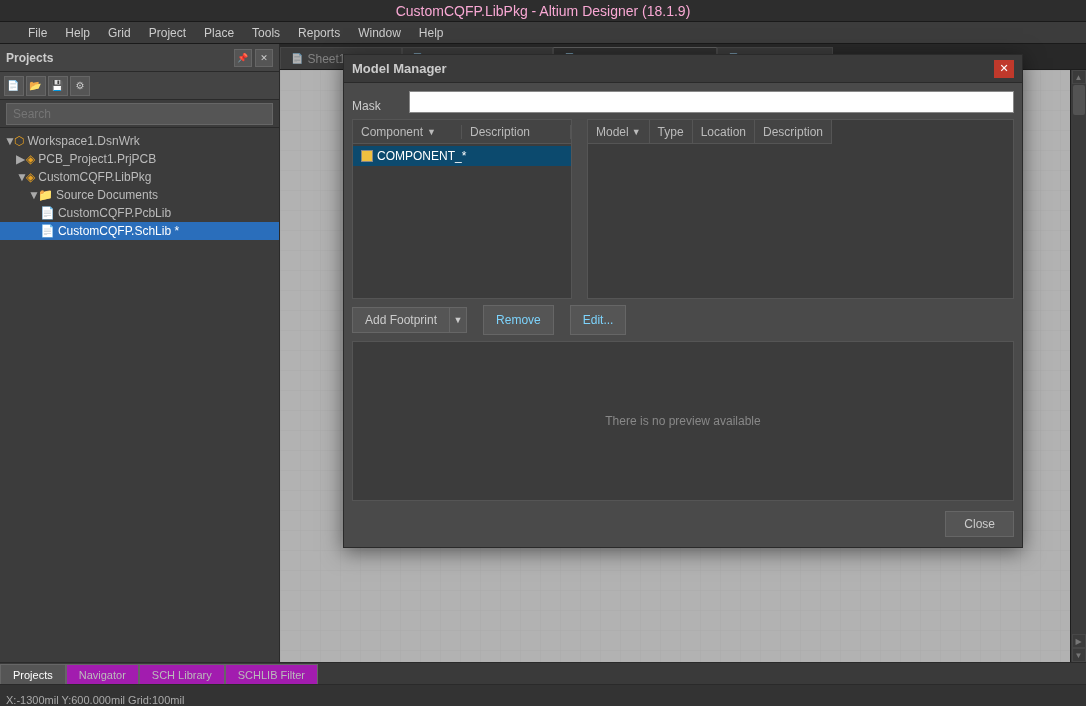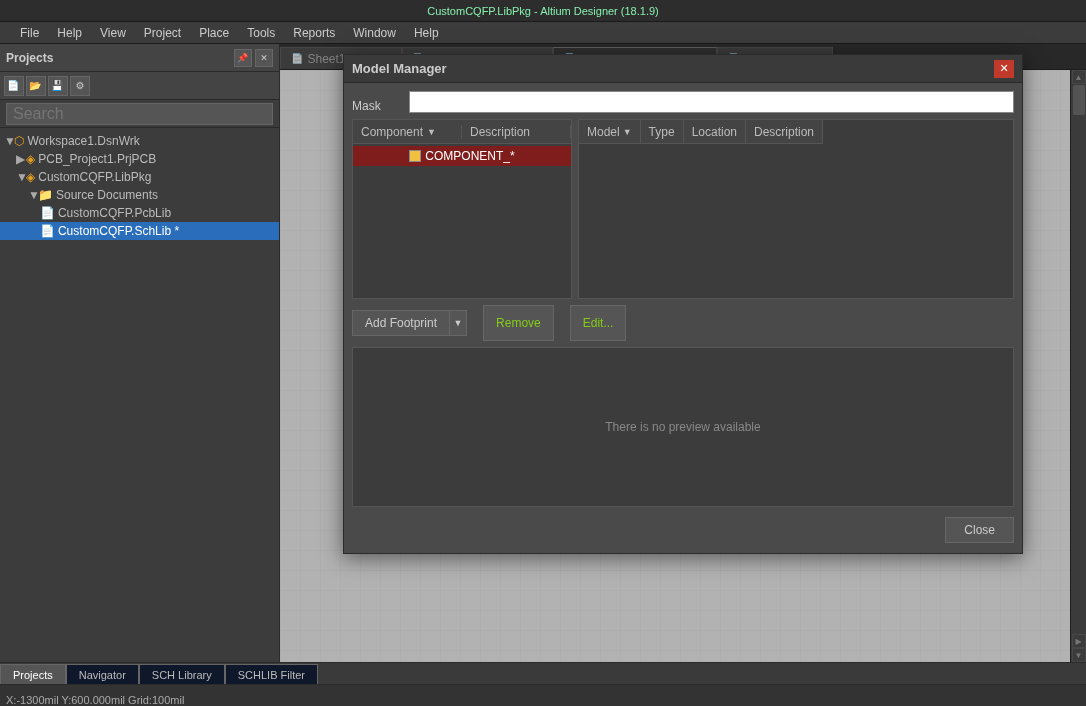--- a/index.html
+++ b/index.html
@@ -13,32 +13,32 @@
       overflow: hidden;
     }
 
     
     #title-bar {
       height: 22px;
       background: #2d2d2d;
       display: flex;
       align-items: center;
       justify-content: center;
-      color: #86efac;
-      font-size: 11px;
+      color: #f9a8d4;
+      font-size: 14px;
       border-bottom: 1px solid #1a1a1a;
     }
 
     
     #menu-bar {
       height: 22px;
       background: #3c3c3c;
       display: flex;
       align-items: center;
-      padding: 0 12px;
+      padding: 0 20px;
       border-bottom: 1px solid #1a1a1a;
       gap: 2px;
     }
     .menu-item {
       padding: 2px 8px;
       color: #ccc;
       cursor: pointer;
       font-size: 12px;
     }
 
@@ -118,21 +118,21 @@
       background: #3c3c3c;
       border-bottom: 1px solid #2a2a2a;
     }
     #search-input {
       width: 100%;
       height: 22px;
       background: #555;
       border: 1px solid #666;
       color: #5eead4;
       padding: 2px 6px;
-      font-size: 16px;
+      font-size: 12px;
       outline: none;
     }
 
     
     #tree-view {
       flex: 1;
       overflow-y: auto;
       padding: 4px 0;
     }
     .tree-item {
@@ -285,21 +285,21 @@
       background: #fff;
       border: 1px solid #888;
       color: #333;
       padding: 2px 4px;
       font-size: 12px;
       outline: none;
     }
     
     #panels-row {
       display: flex;
-      gap: 6px;
+      gap: 15px;
       height: 180px;
     }
     #component-panel {
       width: 220px;
       background: #3c3c3c;
       border: 1px solid #555;
       display: flex;
       flex-direction: column;
     }
     #model-panel {
@@ -332,21 +332,21 @@
       padding: 2px 0;
     }
     .panel-row {
       display: flex;
       align-items: center;
       padding: 3px 8px;
       cursor: pointer;
       color: #bbb;
       font-size: 12px;
     }
-    .panel-row.selected { background: #7f1d1d; color: #fff; justify-content: center; }
+    .panel-row.selected { background: #0c4a6e; color: #fff; }
     .component-icon {
       width: 12px;
       height: 12px;
       margin-right: 4px;
       background: #f0c040;
       border: 1px solid #888;
       display: inline-block;
       flex-shrink: 0;
     }
 
@@ -366,25 +366,25 @@
       font-size: 12px;
       gap: 3px;
     }
 
     
     #action-row {
       display: flex;
       gap: 16px;
     }
     .action-btn {
-      height: 36px;
+      height: 30px;
       padding: 0 12px;
       background: #555;
       border: 1px solid #666;
-      color: #84cc16;
+      color: #7dd3fc;
       font-size: 12px;
       cursor: pointer;
     }
     .action-btn-split {
       display: flex;
       align-items: center;
     }
     .action-btn-main {
       height: 26px;
       padding: 0 12px;
@@ -441,21 +441,21 @@
     #bottom-tabs {
       height: 22px;
       background: #3a3a3a;
       display: flex;
       align-items: flex-end;
       border-top: 1px solid #2a2a2a;
     }
     .bottom-tab {
       height: 20px;
       padding: 0 12px;
-      background: #0f172a;
+      background: #a21caf;
       border: 1px solid #666;
       border-bottom: none;
       color: #bbb;
       display: flex;
       align-items: center;
       cursor: pointer;
       font-size: 11px;
     }
     .bottom-tab.active {
       background: #555;
@@ -510,21 +510,21 @@
 </head>
 <body>
 
 <div id="title-bar">
   <span>CustomCQFP.LibPkg - Altium Designer (18.1.9)</span>
 </div>
 
 <div id="menu-bar">
   <span class="menu-item">File</span>
   <span class="menu-item">Help</span>
-  <span class="menu-item">View</span>
+  <span class="menu-item">Grid</span>
   <span class="menu-item">Project</span>
   <span class="menu-item">Place</span>
   <span class="menu-item">Tools</span>
   <span class="menu-item">Reports</span>
   <span class="menu-item">Window</span>
   <span class="menu-item">Help</span>
 </div>
 
 <div id="main-layout">
 

